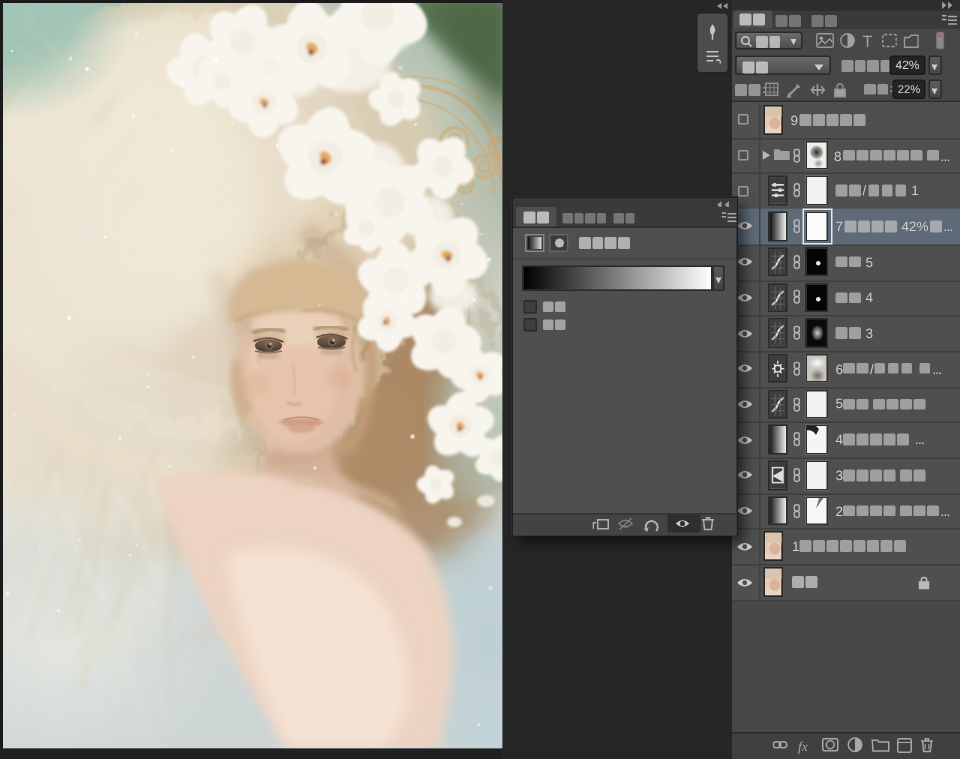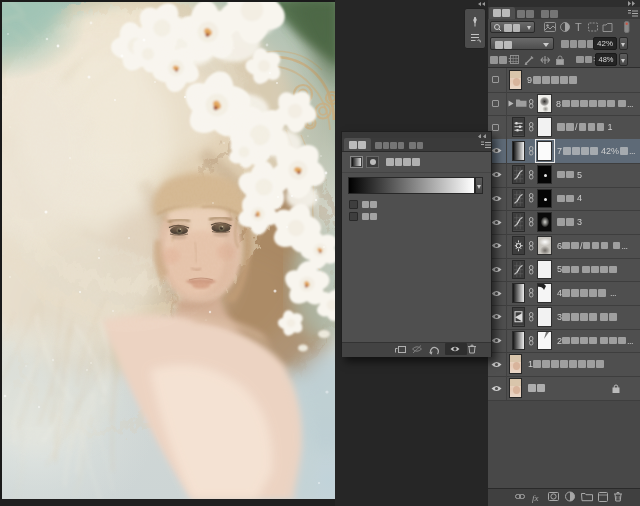--- a/index.html
+++ b/index.html
@@ -574,21 +574,21 @@
       <path d="M15,10.5 l2,0 -1,-2 Z" fill="#a2a2a2"></path>
 <path d="M35,2 v8 M31,6 h8 M33,3.5 l-2,2.5 2,2.5 M37.5,3.5 l2,2.5 -2,2.5" stroke-width="1.2"></path>
 <rect x="46.5" y="5.5" width="7" height="5" fill="#a2a2a2"></rect>
       <path d="M48,5.5 v-1.5 a2,2 0 0 1 4,0 v1.5"></path>
 </svg>
 <div class="abs" style="left:88px;top:55.5px;display:flex;align-items:center;line-height:0;height:7.5px">
       <i class="z" style="width:7.5px;height:7.5px;background:rgba(214,214,214,0.55);margin-right:1px"></i>
       <i class="z" style="width:7.5px;height:7.5px;background:rgba(214,214,214,0.55);margin-right:1px"></i>
       <b style="color:rgba(214,214,214,.55);font-size:8px">:</b>
     </div>
-<div class="vbox" style="left:107px;top:53px;width:22px;height:13px;line-height:11px;font-size:7.5px">48%</div>
+<div class="vbox" style="left:107px;top:53px;width:22px;height:13px;line-height:11px;font-size:7.5px">22%</div>
 <div class="spin" style="left:130.5px;top:53px;width:9px;height:13px">
       <i class="arr" style="left:1.5px;top:5px;border-left-width:2.5px;border-right-width:2.5px"></i>
     </div>
 </div>
 <div class="abs" style="left:488px;top:400px;width:152px;height:88px;background:#484848"></div>
 <div class="abs" style="left:488px;top:68px;width:152px;height:332px;background:#4f4f4f">
 <div class="abs" style="left:0;top:23.7px;width:152px;height:1px;background:#3e3e3e"></div>
 <div class="abs" style="left:0;top:47.4px;width:152px;height:1px;background:#3e3e3e"></div>
 <div class="abs" style="left:0;top:71.1px;width:152px;height:1px;background:#3e3e3e"></div>
 <div class="abs" style="left:0;top:94.8px;width:152px;height:1px;background:#3e3e3e"></div>

